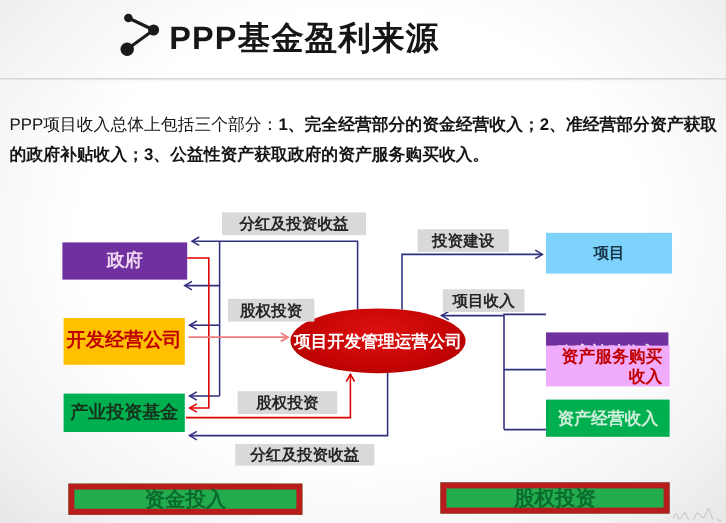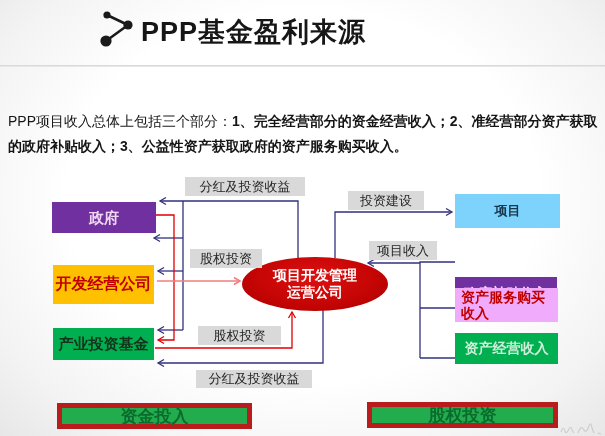--- a/index.html
+++ b/index.html
@@ -11,46 +11,46 @@
   }
   .abs { position:absolute; }
 
   
   #title-icon { left:98px; top:7px; width:38px; height:42px; }
   #page-title { left:141px; top:14px; font-size:27px; font-weight:bold; color:#161616; letter-spacing:1px; }
   #header-divider { left:0; top:65px; width:605px; height:2px;
     background:linear-gradient(180deg,#d2d2d2,#efefef); }
 
   
-  #intro { left:8px; top:109px; width:592px; font-size:14px; line-height:25px; color:#151515; }
+  #intro { left:8px; top:91px; width:592px; font-size:14px; line-height:25px; color:#151515; }
   #intro b { font-weight:bold; }
 
   
-  .box { display:flex; align-items:center; justify-content:center; text-align:left;
+  .box { display:flex; align-items:center; justify-content:center; text-align:right;
          font-weight:bold; line-height:1.15; }
   #node-government      { left:52px;  top:202px; width:104px; height:31px; background:#7030A0; color:#efd7f2; font-size:15px; }
   #node-dev-company     { left:53px;  top:265px; width:101px; height:39px; background:#FFC000; color:#C00000; font-size:16px; }
   #node-industry-fund   { left:53px;  top:328px; width:101px; height:32px; background:#00B050; color:#14321c; font-size:15px; }
   #node-project         { left:455px; top:194px; width:105px; height:34px; background:#7dd3fc; color:#17364a; font-size:13px; }
   #node-gov-subsidy     { left:455px; top:249px; width:102px; height:33px; background:#7030A0; color:#f0e3f5; font-size:14px;margin-top:28px; }
   #node-asset-service   { left:455px; top:288px; width:103px; height:34px; background:#f0abfc; color:#C00000; font-size:14px; padding:0 6px; }
   #node-asset-operation { left:455px; top:333px; width:103px; height:31px; background:#00B050; color:#cfefdb; font-size:14px; }
 
   #node-center-company { left:242px; top:257px; width:146px; height:54px; border-radius:50%;
     background:radial-gradient(ellipse at 50% 38%, #dd1111 0%, #c40404 60%, #a30000 100%);
-    color:#fff; font-size:14px; font-weight:bold; display:flex; flex-direction:column;
+    color:#fff; font-size:14px; font-weight:bold; display:flex; 
     align-items:center; justify-content:center; line-height:17px; }
 
   .banner { background:#22AC4E; border:5px solid #b91c1c; color:#0a6b2d; font-weight:bold;
             font-size:17px; display:flex; align-items:center; justify-content:center; }
   #banner-capital-in  { left:57px;  top:403px; width:195px; height:26px; }
   #banner-capital-out { left:367px; top:402px; width:191px; height:26px; }
 
   
-  .edge-label { background:#D9D9D9; color:#262626; font-weight:normal; font-size:13px;
+  .edge-label { background:#D9D9D9; color:#262626; font-weight:bold; font-size:13px;
                 display:flex; align-items:center; justify-content:center; }
   #label-dividend-top    { left:185px; top:177px; width:120px; height:19px; }
   #label-equity-top      { left:190px; top:249px; width:72px;  height:19px; }
   #label-invest-build    { left:348px; top:191px; width:76px;  height:19px; }
   #label-project-income  { left:369px; top:241px; width:68px;  height:19px; }
   #label-equity-bottom   { left:198px; top:326px; width:83px;  height:19px; }
   #label-dividend-bottom { left:196px; top:370px; width:116px; height:18px; }
 
   #connector-layer { left:0; top:0; width:605px; height:436px; pointer-events:none; }
   #watermark { right:1px; bottom:0; width:46px; height:15px; opacity:.55; }

